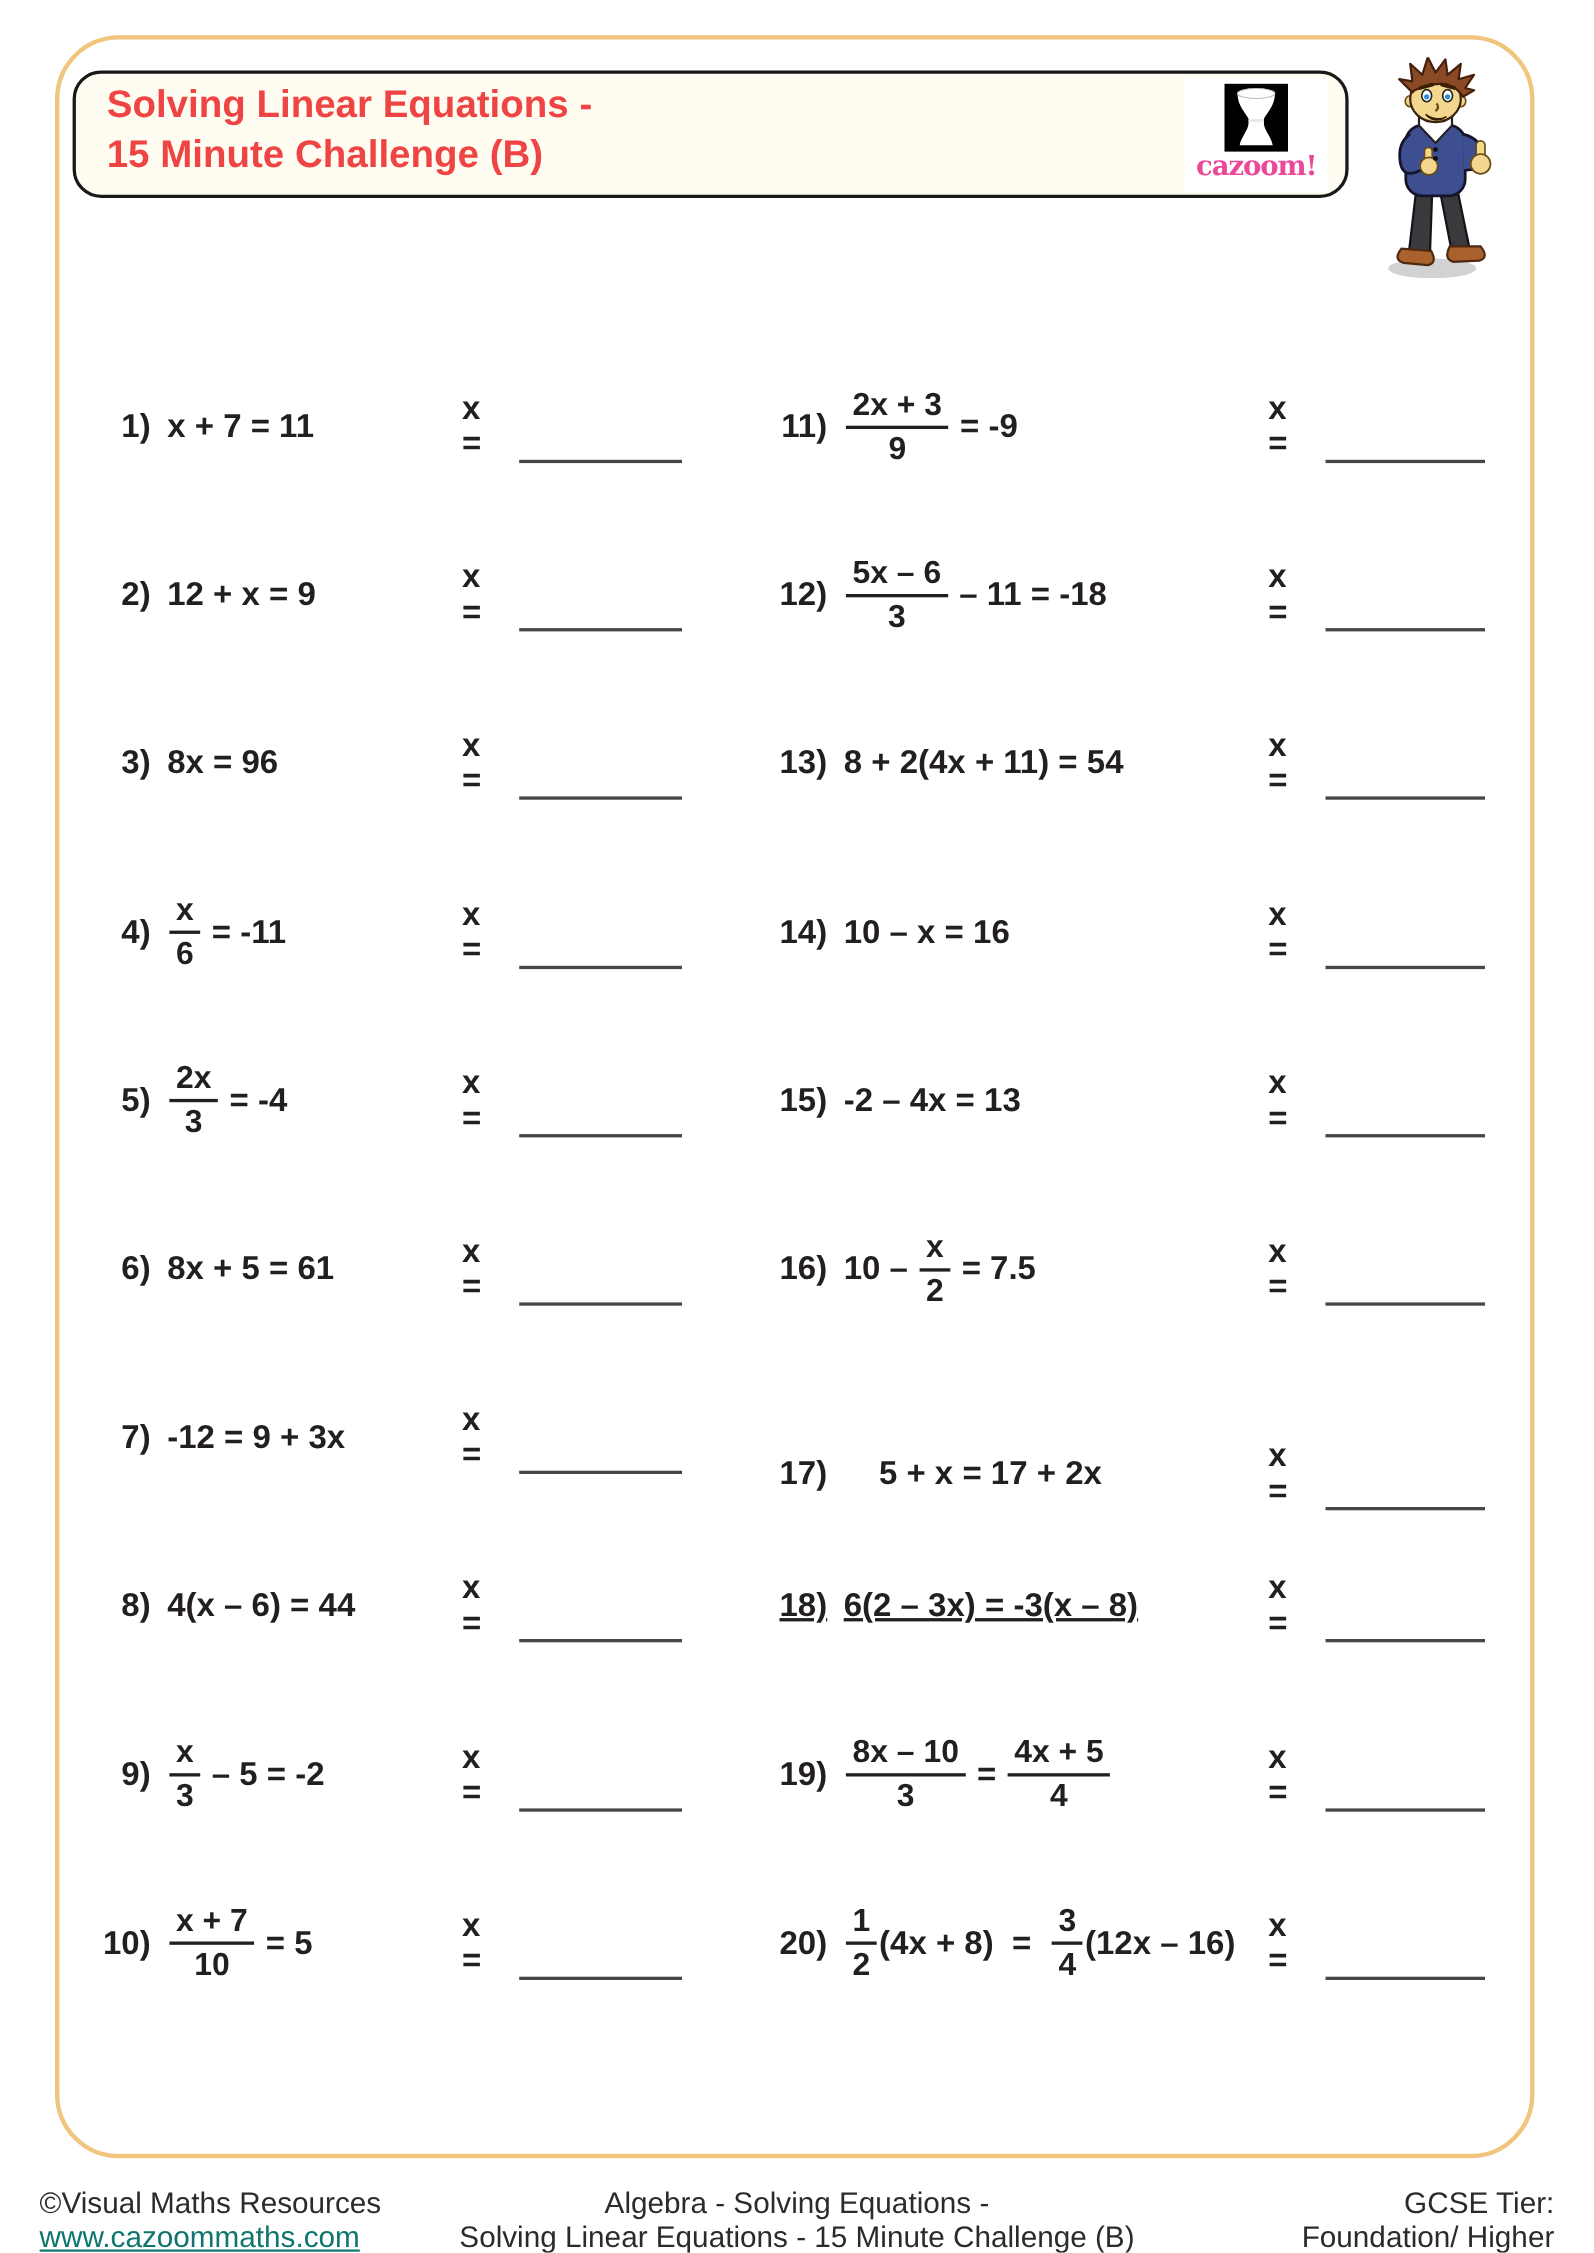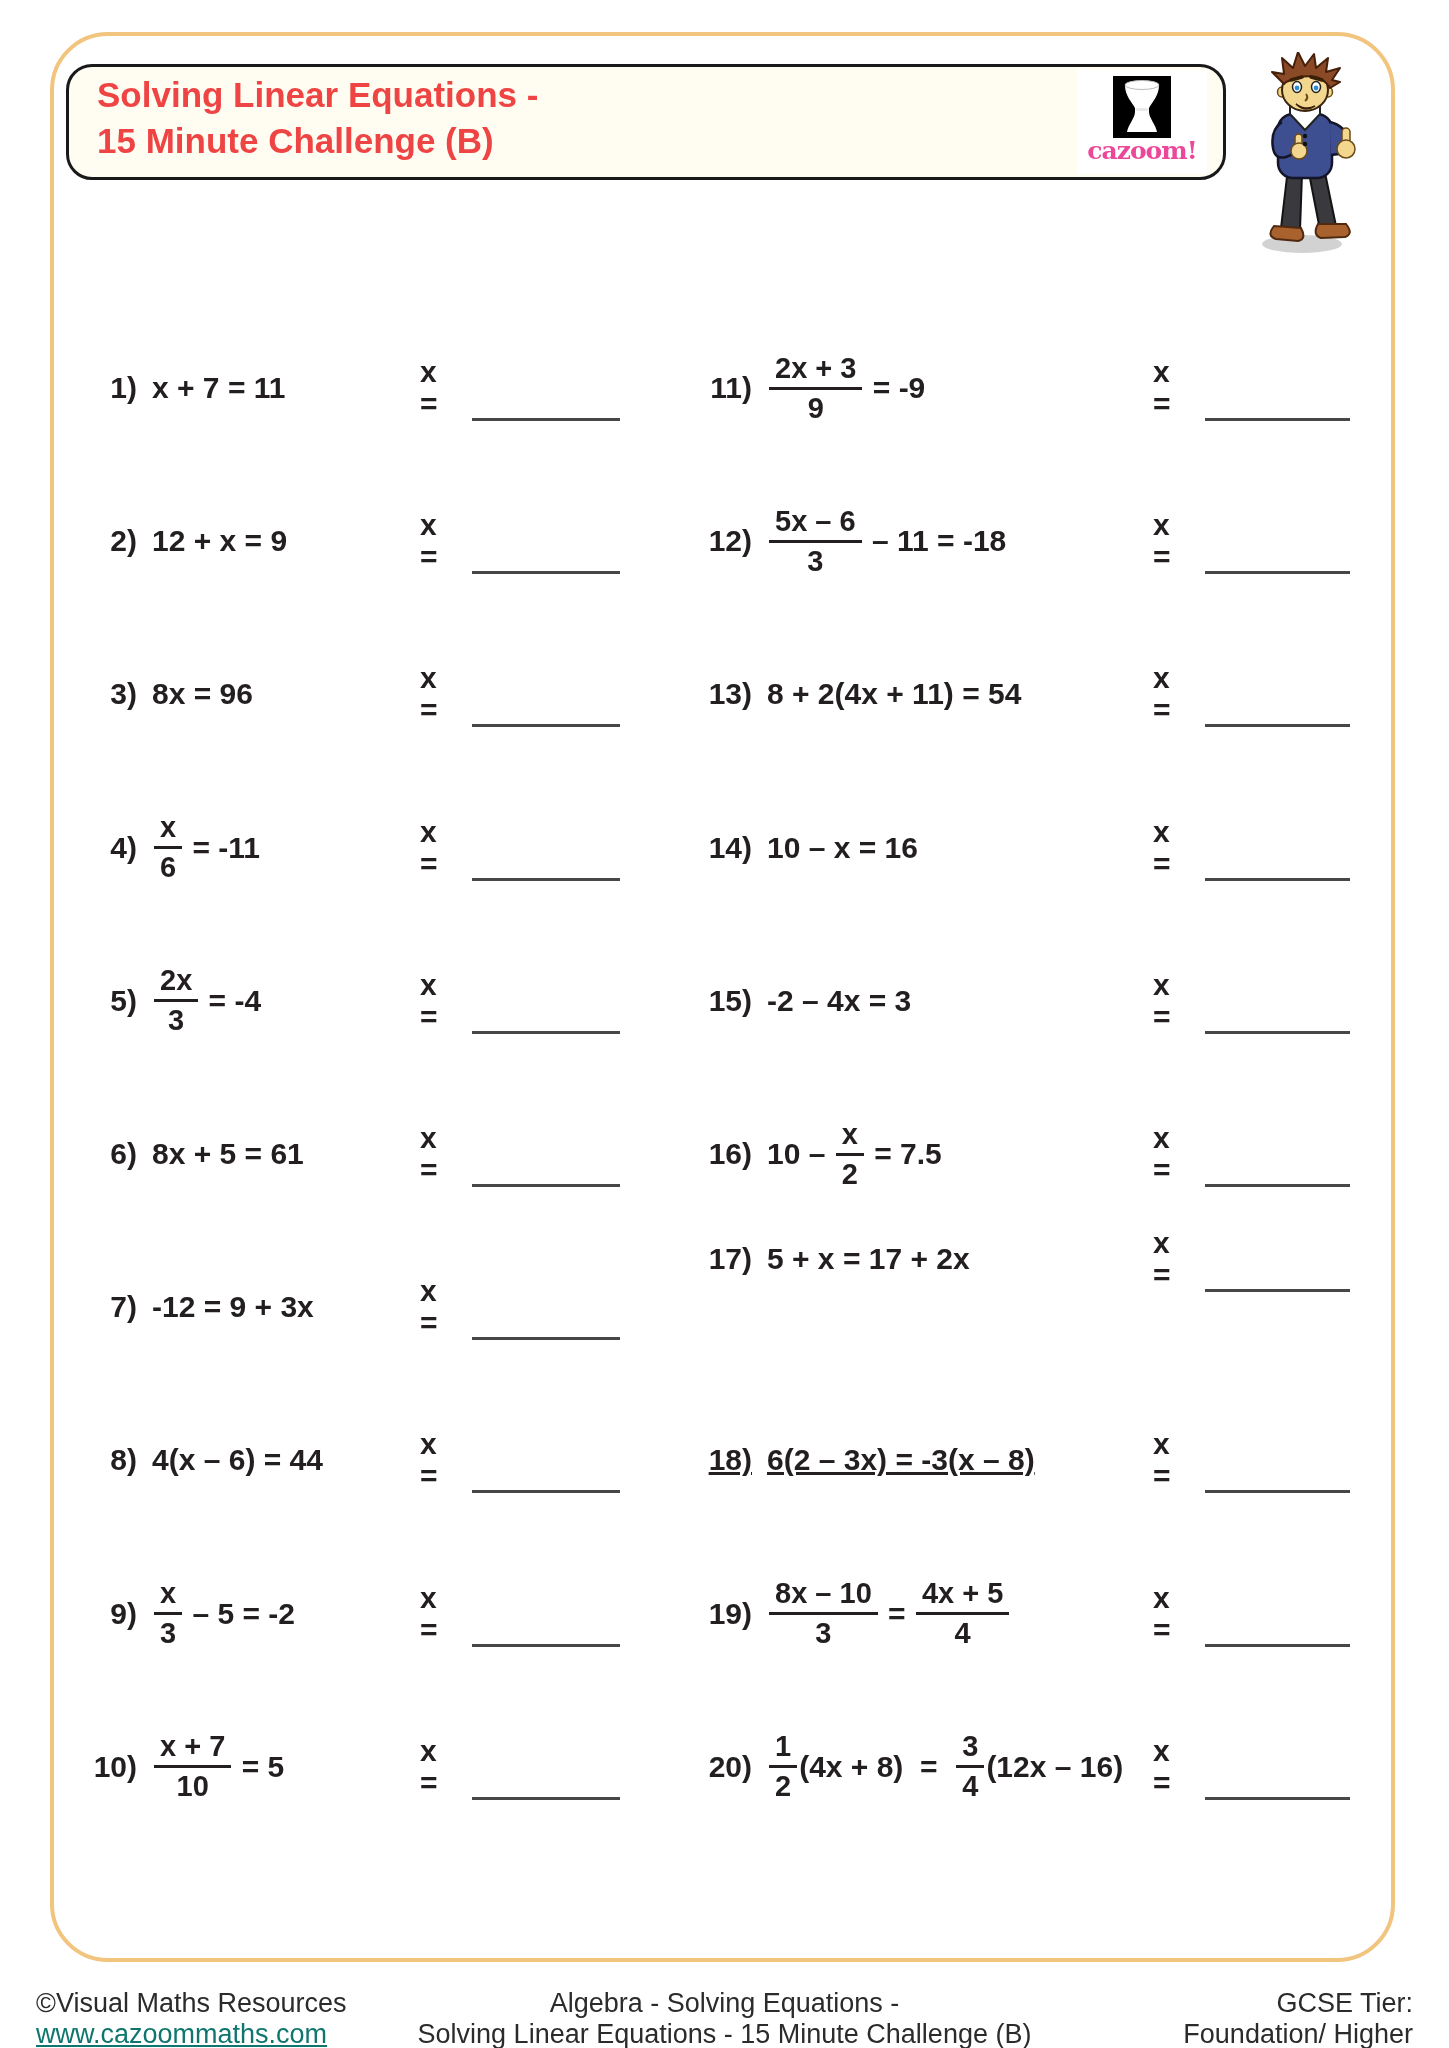--- a/index.html
+++ b/index.html
@@ -274,21 +274,21 @@
           <span class="tt">10 – x = 16</span>
         </span>
         <span class="answer">
           <span class="xeq">x =</span>
           <span class="aline"></span>
         </span>
       </div>
       <div class="problem col1" style="top: 930.8px;">
         <span class="qnum">15)</span>
         <span class="eq">
-          <span class="tt">-2 – 4x = 3</span>
+          <span class="tt">-2 – 4x = 13</span>
         </span>
         <span class="answer">
           <span class="xeq">x =</span>
           <span class="aline"></span>
         </span>
       </div>
       <div class="problem col1" style="top: 1084px;">
         <span class="qnum">16)</span>
         <span class="eq">
           <span class="tt">10 – </span>
@@ -296,21 +296,21 @@
             <span class="fnum">x</span>
             <span class="fden">2</span>
           </span>
           <span class="tt"> = 7.5</span>
         </span>
         <span class="answer">
           <span class="xeq">x =</span>
           <span class="aline"></span>
         </span>
       </div>
-      <div class="problem col1" style="top: 1189px;">
+      <div class="problem col1" style="top: 1270px; gap: 32px;">
         <span class="qnum">17)</span>
         <span class="eq">
           <span class="tt">5 + x = 17 + 2x</span>
         </span>
         <span class="answer">
           <span class="xeq">x =</span>
           <span class="aline"></span>
         </span>
       </div>
       <div class="problem col1" style="top: 1390.4px; text-decoration: underline;">

